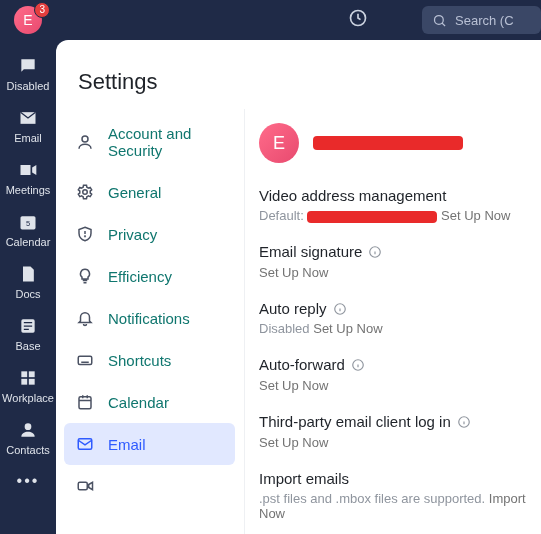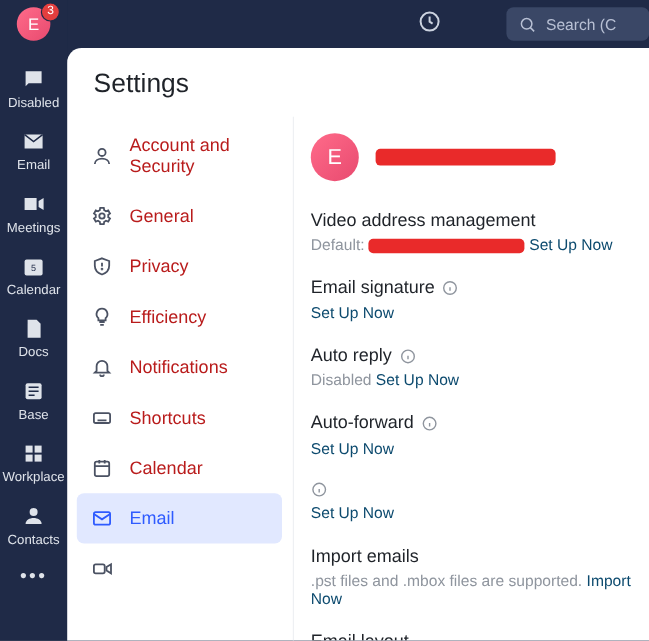--- a/index.html
+++ b/index.html
@@ -66,53 +66,53 @@
     flex: 1; position: relative; padding-top: 40px;
   }
   .card {
     background: #fff;
     border-top-left-radius: 12px;
     height: 100%;
     display: flex; flex-direction: column;
     overflow: hidden;
   }
   .card-title {
-    font-size: 22px; font-weight: 500; padding: 17px 22px 14px;
+    font-size: 22px; font-weight: 500; padding: 29px 22px 14px;
   }
   .card-body { flex:1; display:flex; overflow:hidden;}
 
   
   .settings-nav {
     width: 188px; border-right: 1px solid #e7e9ed00;
     padding: 4px 8px;
   }
   .nav-item {
     display:flex; align-items:center; gap: 14px;
     padding: 12px 12px; border-radius: 6px; cursor:pointer;
-    color:#b91c1c; font-size: 15px;
+    color:#0f766e; font-size: 15px;
   }
   .nav-item.active { background:#e1e8ff; color:#2f5bff; }
   .nav-item.active .nicon { color:#2f5bff; }
   .nicon { width:18px; color:#4b5263; display:flex;align-items:center;justify-content:center;}
 
   
   .panel {
     flex:1; padding: 6px 14px; border-left:1px solid #eef0f3; overflow:hidden;
   }
   .profile-row { display:flex; align-items:center; gap:14px; margin: 8px 0 24px;}
   .profile-av {
     width: 40px; height:40px; border-radius:50%;
     background: linear-gradient(135deg,#ff6b8a,#e84a6f);
     color:#fff; display:flex;align-items:center;justify-content:center; font-size:18px;
   }
   .red-smear { height:14px; background:#e92a2a; border-radius:4px; }
   .section { margin-bottom: 20px; }
   .sec-title { font-size:15px; color:#1f2329; display:flex; align-items:center; gap:6px; margin-bottom:4px;}
   .sec-sub { font-size:13px; color:#8f959e; }
-  .link { color:#0c4a6e; cursor:pointer; font-size:13px;}
+  .link { color:#737373; cursor:pointer; font-size:13px;}
   .info-ic { color:#8f959e; display:inline-flex; }
 
 </style>
 </head>
 <body>
 
 <div class="app">
 
   <div class="rail">
     <div class="rail-avatar">
@@ -351,20 +351,21 @@
                     <circle cx="12" cy="12" r="9"></circle>
                     <path d="M12 8h.01M12 11v5"></path>
                   </svg>
                 </span>
             </div>
             <div><span class="link">Set Up Now</span></div>
           </div>
 
           <div class="section">
             <div class="sec-title">
+              <span>Third-party email client log in</span>
               <span class="info-ic">
                   <svg width="14" height="14" viewBox="0 0 24 24" fill="none" stroke="currentColor" stroke-width="2">
                     <circle cx="12" cy="12" r="9"></circle>
                     <path d="M12 8h.01M12 11v5"></path>
                   </svg>
                 </span>
             </div>
             <div><span class="link">Set Up Now</span></div>
           </div>
 

